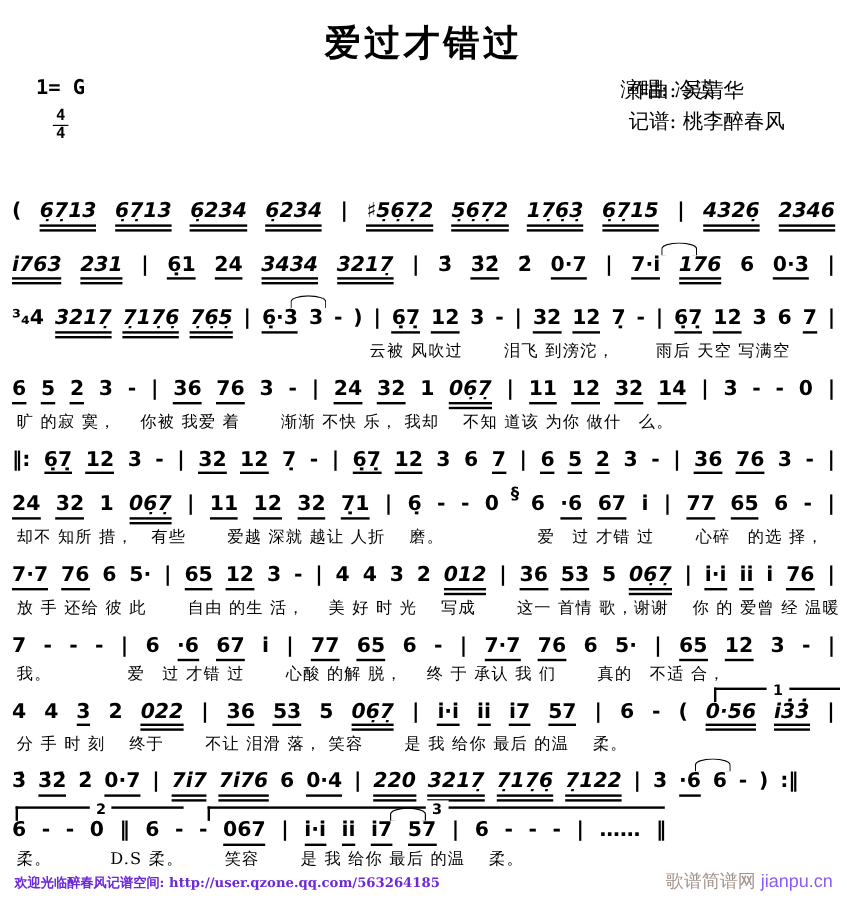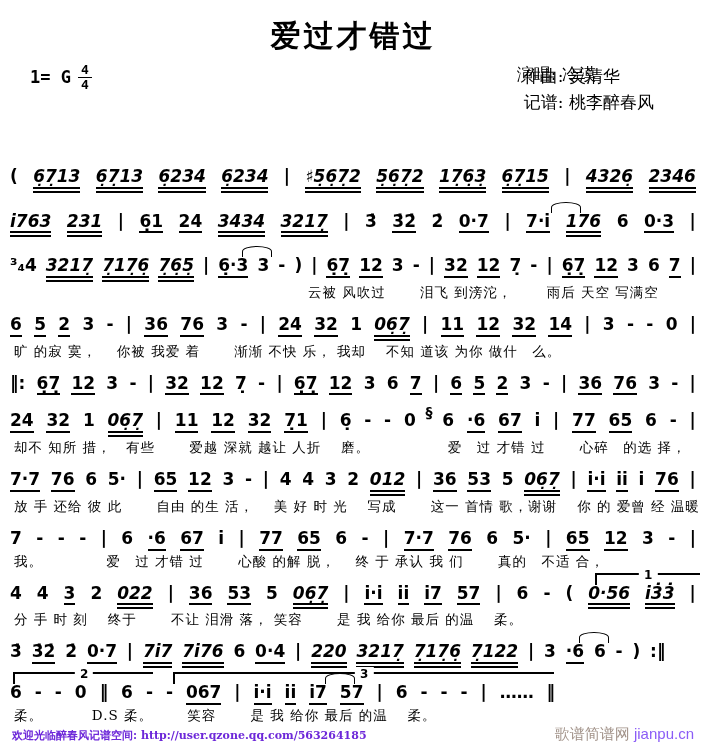--- a/index.html
+++ b/index.html
@@ -2,21 +2,21 @@
 <html><head>
 <meta charset="utf-8">
 <style>
   html,body{margin:0;padding:0;background:#f5f5f5;}
   .page{position:relative;width:706px;height:752px;background:#ffffff;color:#000;
         font-family:"Liberation Sans",sans-serif;overflow:hidden;}
   .title{ text-align:center;font-size:30px;font-weight:900;letter-spacing:3px;
           padding-top:16px;font-family:"Liberation Serif",serif;}
   .meta{position:relative;height:96px;font-family:"DejaVu Serif",serif;}
   .key-sig{position:absolute;left:30px;top:6px;font-size:17px;font-weight:bold;
-           font-family:"DejaVu Sans Mono",monospace;display:flex;align-items:center;gap:7px;}
+           font-family:"DejaVu Sans Mono",monospace;display:flex;align-items:center;gap:7px;flex-direction:column;}
   .time-sig{display:inline-block;text-align:center;font-size:13px;line-height:1.05;font-weight:bold;}
   .time-sig .t-top{display:block;border-bottom:1.5px solid #000;padding:0 3px;}
   .time-sig .t-bot{display:block;padding:0 3px;}
   .performer{position:absolute;left:0;right:110px;top:6px;text-align:right;font-size:17px;}
   .credits{position:absolute;right:52px;top:6px;font-size:17px;line-height:1.55;}
   .credits div{white-space:nowrap;}
 
   .score{padding:2px 8px 0 8px;}
   .score-row{margin-bottom:1px;}
   .notes{display:flex;justify-content:space-between;align-items:baseline;

